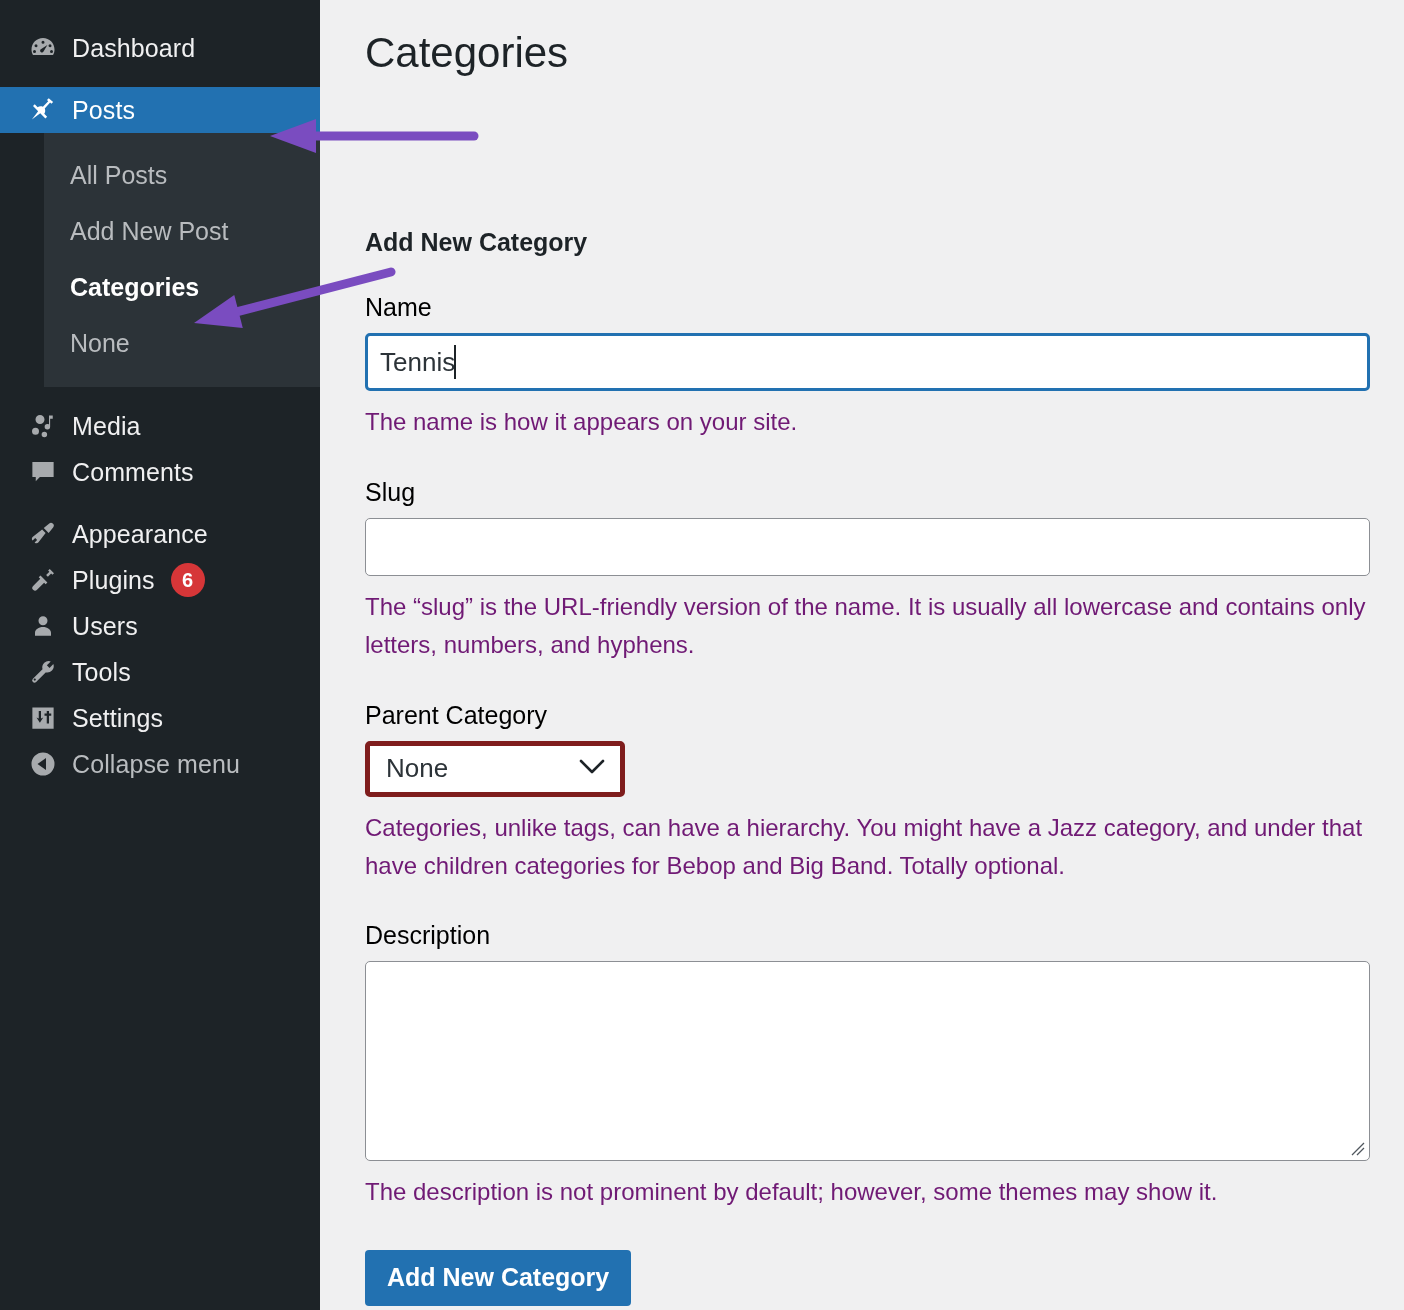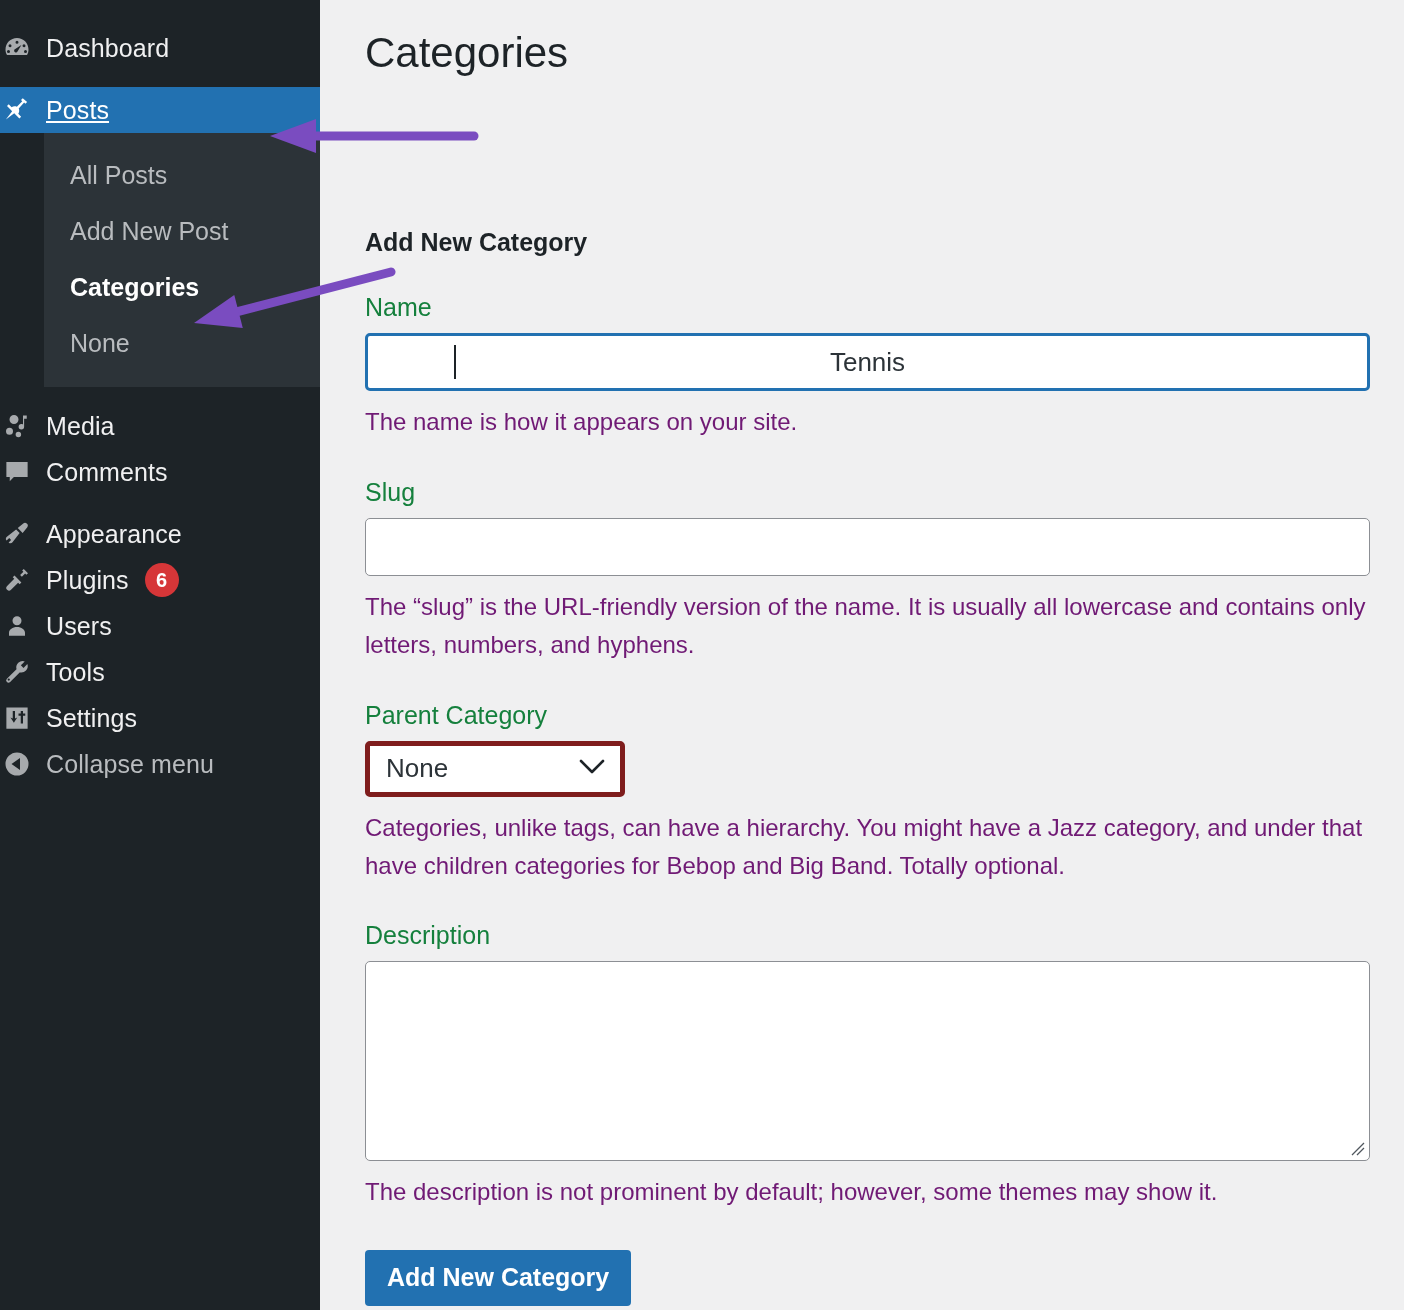--- a/index.html
+++ b/index.html
@@ -27,21 +27,21 @@
     height: 1310px;
     background: #1d2327;
     position: relative;
     padding-top: 0px;
   }
 
   .menu-item {
     display: flex;
     align-items: center;
     height: 46px;
-    padding-left: 2px;
+    padding-left: 28px;
     color: #f0f0f1;
     font-size: 25px;
     font-weight: 400;
     letter-spacing: .1px;
     cursor: pointer;
     position: relative;
   }
 
   .menu-item .icon-slot {
     width: 44px;
@@ -49,21 +49,21 @@
     display: flex;
     align-items: center;
     justify-content: flex-start;
   }
   .menu-item .icon-slot svg { display: block; fill: #a7aaad; }
 
   .menu-item.active {
     background: #2271b1;
   }
   .menu-item.active .icon-slot svg { fill: #ffffff; }
-  .menu-item.active .mi-label { color: #fff; text-decoration: underline; }
+  .menu-item.active .mi-label { color: #fff; }
 
   .menu-spacer-top { height: 25px; }
   .menu-sep { height: 16px; }
 
   
   #submenu {
     background: #2c3338;
     padding: 14px 0 16px 0;
     margin-left: 44px;
   }
@@ -118,21 +118,21 @@
 
   #section-title {
     font-size: 25px;
     font-weight: 700;
     color: #1d2327;
     margin-top: 150px;
   }
 
   .field-label {
     font-size: 25px;
-    color: #15803d;
+    color: #000000;
     margin-top: 36px;
     margin-bottom: 11px;
     display: block;
   }
 
   .text-input {
     display: block;
     width: 1005px;
     height: 58px;
     border: 1px solid #8c8f94;
@@ -140,21 +140,20 @@
     background: #fff;
     font-size: 26px;
     font-family: "Liberation Sans", sans-serif;
     color: #2c3338;
     padding: 0 14px;
     outline: none;
   }
   .text-input.focused {
     border: 3px solid #2271b1;
     padding: 12px 12px;
-    text-align: center;
   }
 
   .help-text {
     font-size: 24px;
     color: #701a75;
     line-height: 1.6;
     margin-top: 12px;
     max-width: 1005px;
   }
 

